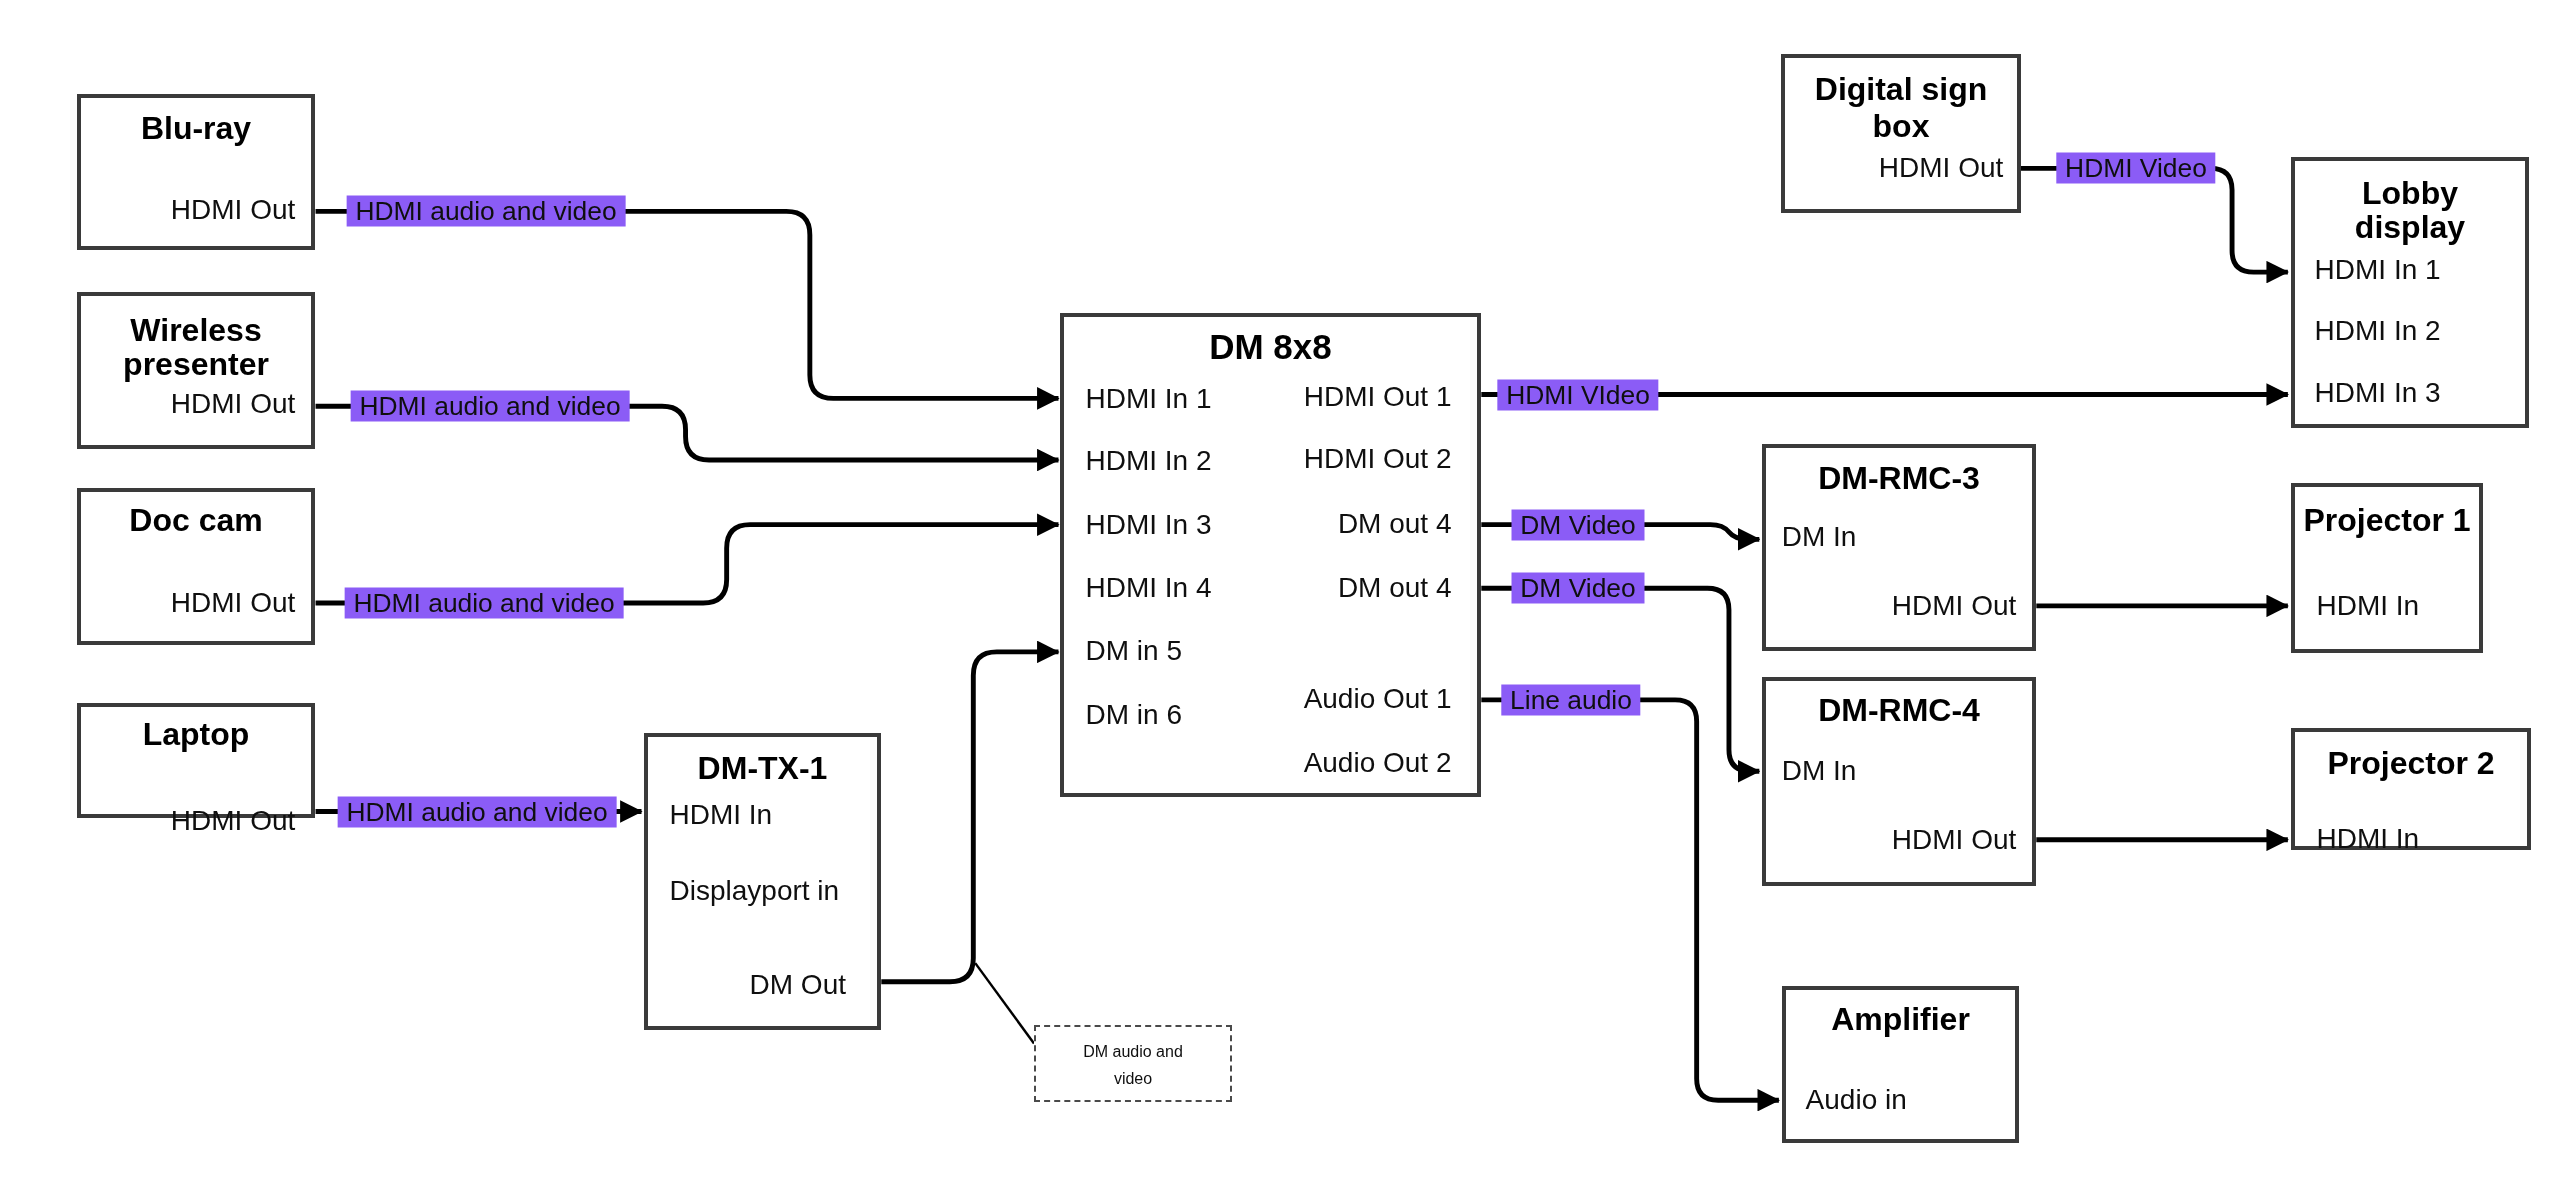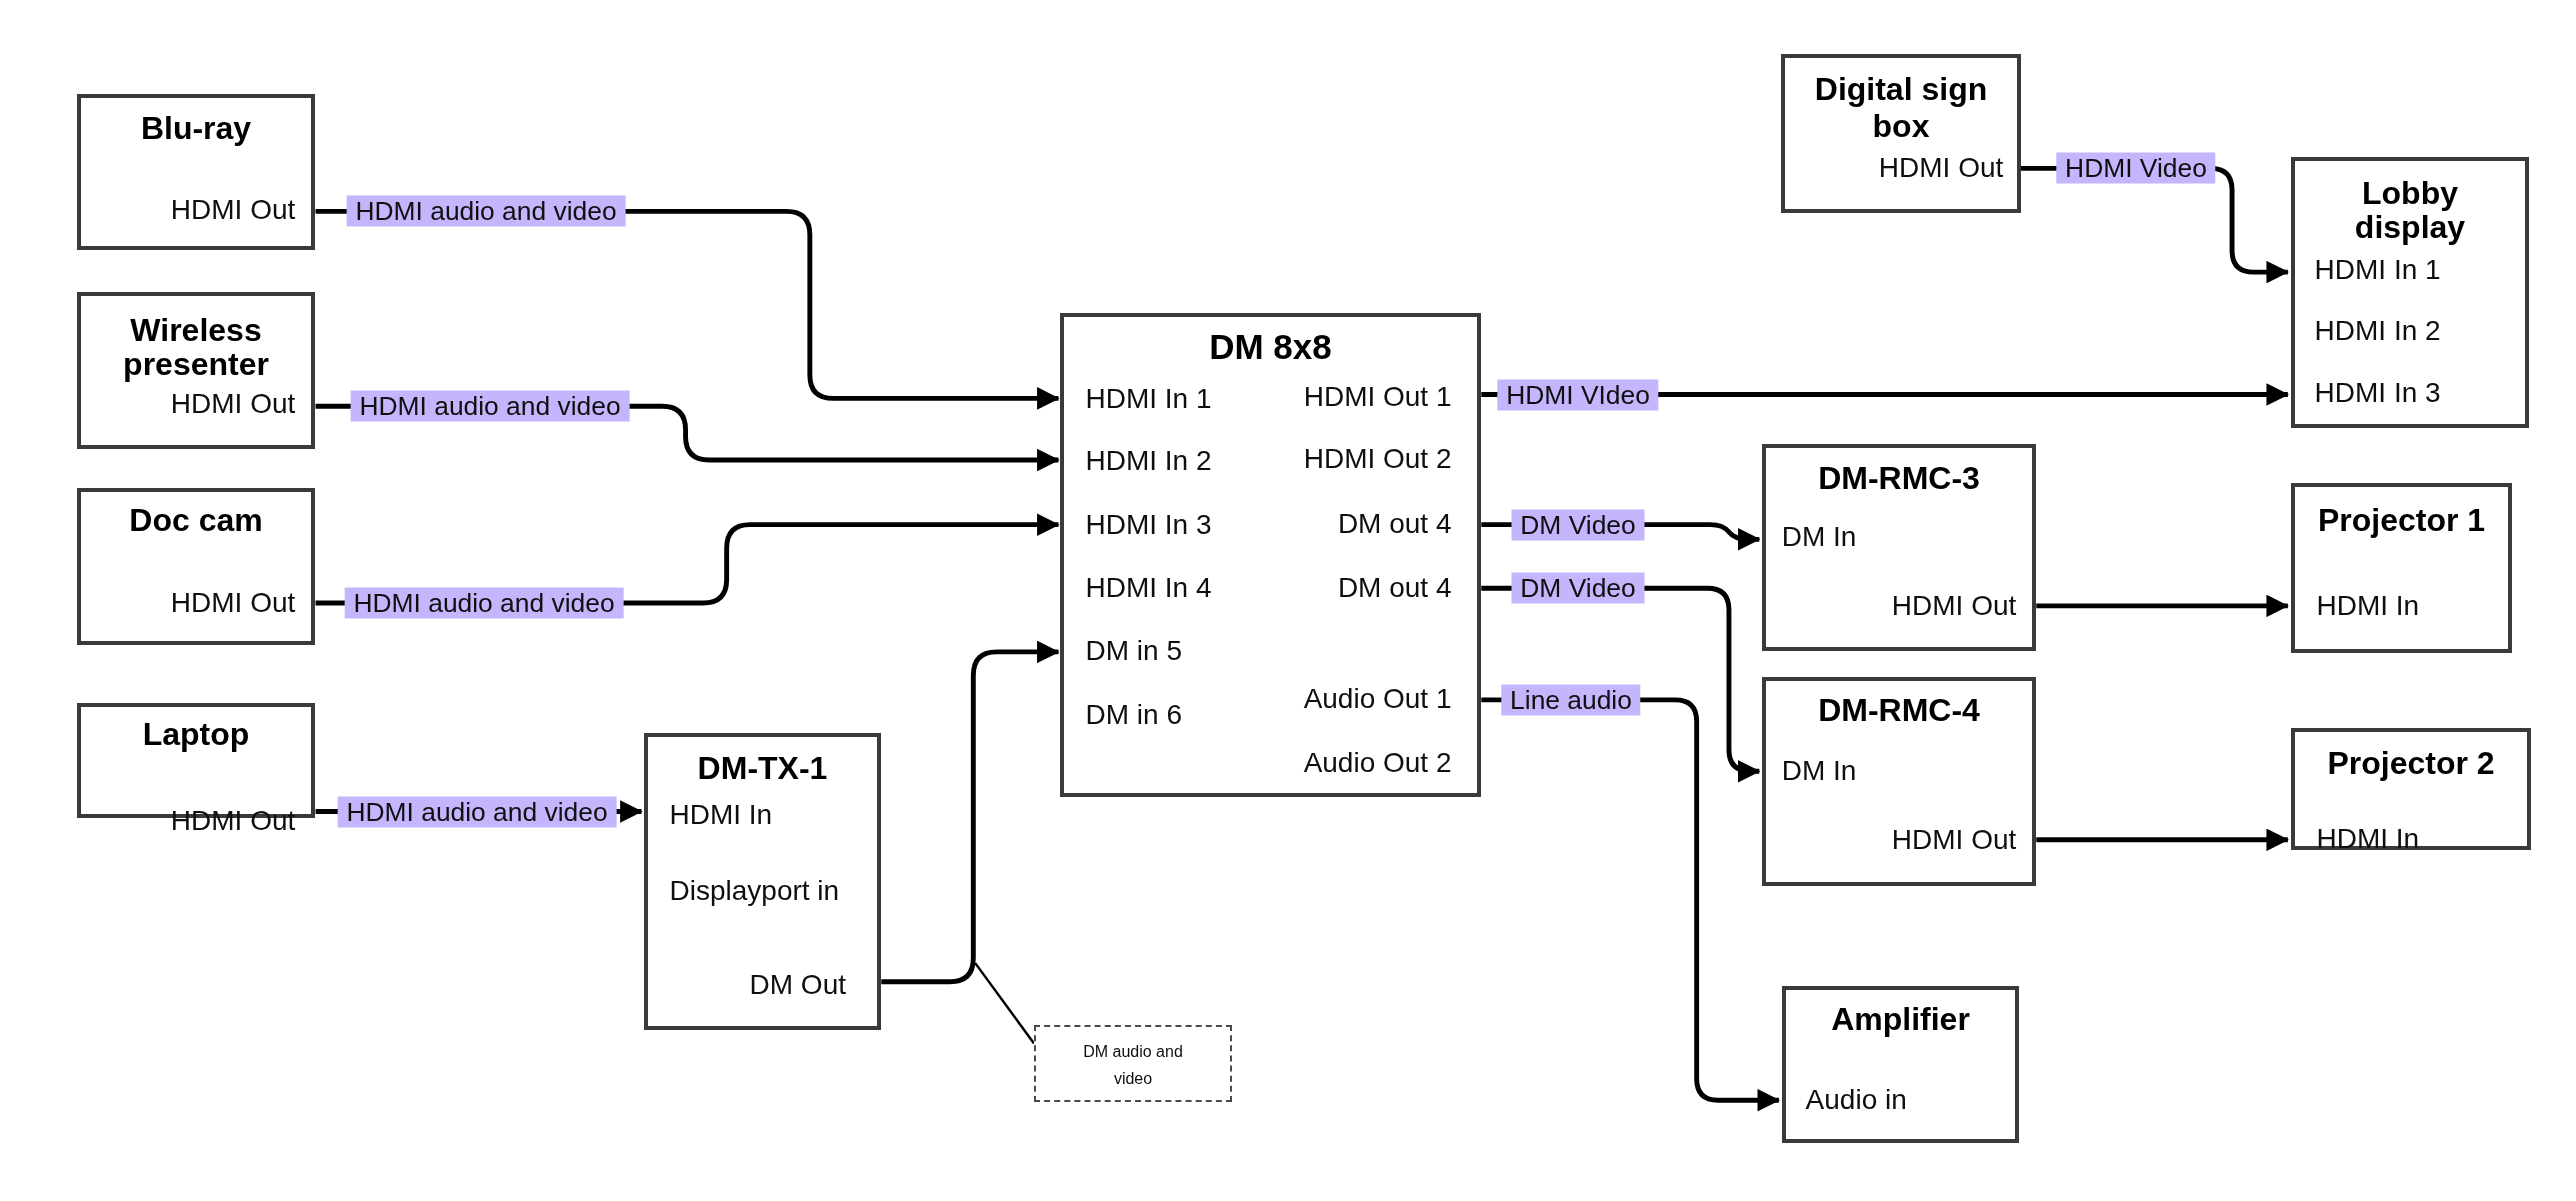--- a/index.html
+++ b/index.html
@@ -30,21 +30,21 @@
   .node .title.big { font-size: 35px; line-height: 39px; }
   .port {
     position: absolute;
     font-size: 28px; line-height: 31px;
     color: #0f0f0f;
     white-space: nowrap;
   }
   .edge-label {
     position: absolute;
     transform: translate(-50%, -50%);
-    background: #c4b5fd;
+    background: #8b5cf6;
     padding: 0 8.8px;
     font-size: 26.4px; line-height: 31px;
     color: #0f0f0f;
     white-space: pre;
     z-index: 3;
   }
   .note {
     position: absolute;
     box-sizing: border-box;
     background: #ffffff;
@@ -143,21 +143,21 @@
     <span class="port" style="top:154px;left:19.6px">HDMI In 2</span>
     <span class="port" style="top:216px;left:19.6px">HDMI In 3</span>
   </div>
 
   <div class="node" style="left:1762px;top:444px;width:274px;height:207px">
     <div class="title" style="top:12.7px">DM-RMC-3</div>
     <span class="port" style="top:73px;left:15.7px">DM In</span>
     <span class="port" style="top:142px;right:15.7px">HDMI Out</span>
   </div>
 
-  <div class="node" style="left:2291px;top:483px;width:221px;height:170px">
+  <div class="node" style="left:2291px;top:483px;width:192px;height:170px">
     <div class="title" style="top:15.7px">Projector 1</div>
     <span class="port" style="top:103px;left:21.5px">HDMI In</span>
   </div>
 
   <div class="node" style="left:1762px;top:677px;width:274px;height:209px">
     <div class="title" style="top:11.7px">DM-RMC-4</div>
     <span class="port" style="top:74px;left:15.7px">DM In</span>
     <span class="port" style="top:143px;right:15.7px">HDMI Out</span>
   </div>
 

